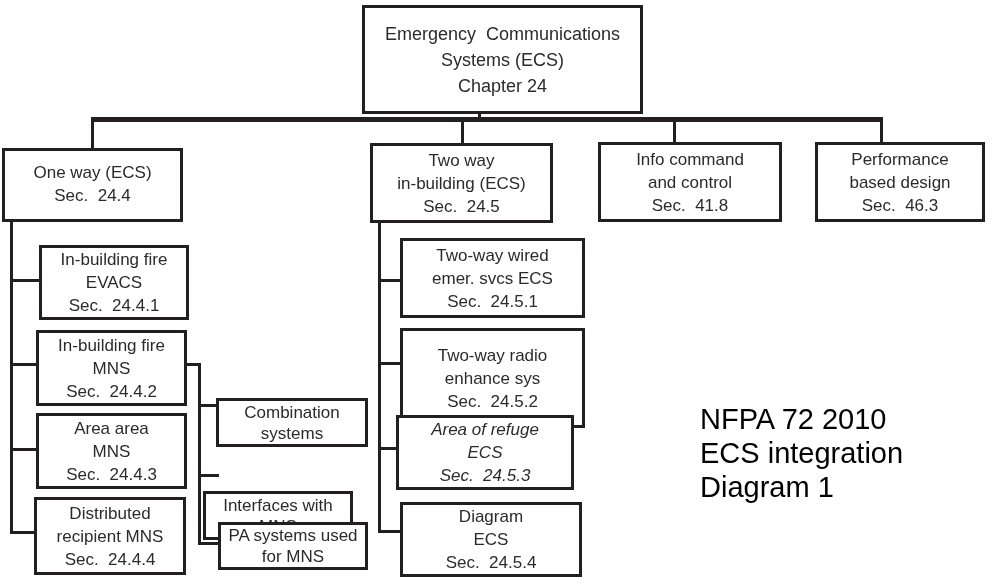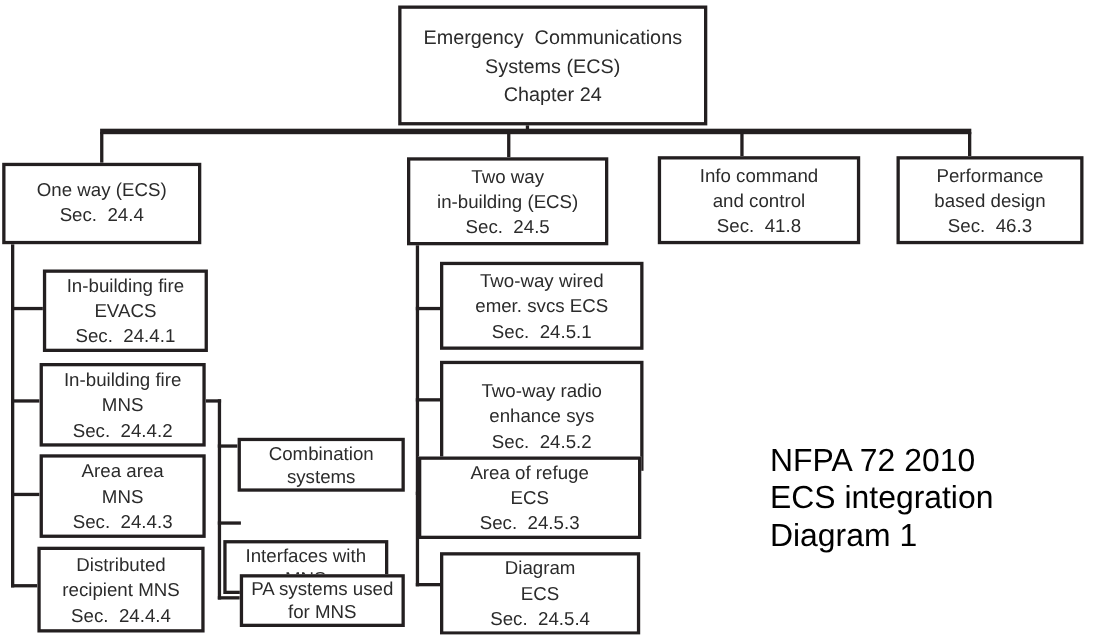--- a/index.html
+++ b/index.html
@@ -117,21 +117,21 @@
 MNS</div>
   <div class="node h2" style="left:218px; top:522px; width:150px; height:48px;">PA systems used
 for MNS</div>
 
   <div class="node" style="left:400px; top:238px; width:185px; height:80px;">Two-way wired
 emer. svcs ECS
 Sec.  24.5.1</div>
   <div class="node" style="left:400px; top:328px; width:185px; height:100px;">Two-way radio
 enhance sys
 Sec.  24.5.2</div>
-  <div class="node" style="left:380px; top:415px; width:203px; height:75px;">Area of refuge
+  <div class="node" style="left:396px; top:415px; width:178px; height:75px;font-style:italic;">Area of refuge
 ECS
 Sec.  24.5.3</div>
   <div class="node" style="left:400px; top:502px; width:182px; height:75px;">Diagram
 ECS
 Sec.  24.5.4</div>
 
   <div class="caption">NFPA 72 2010
 ECS integration
 Diagram 1</div>
 

